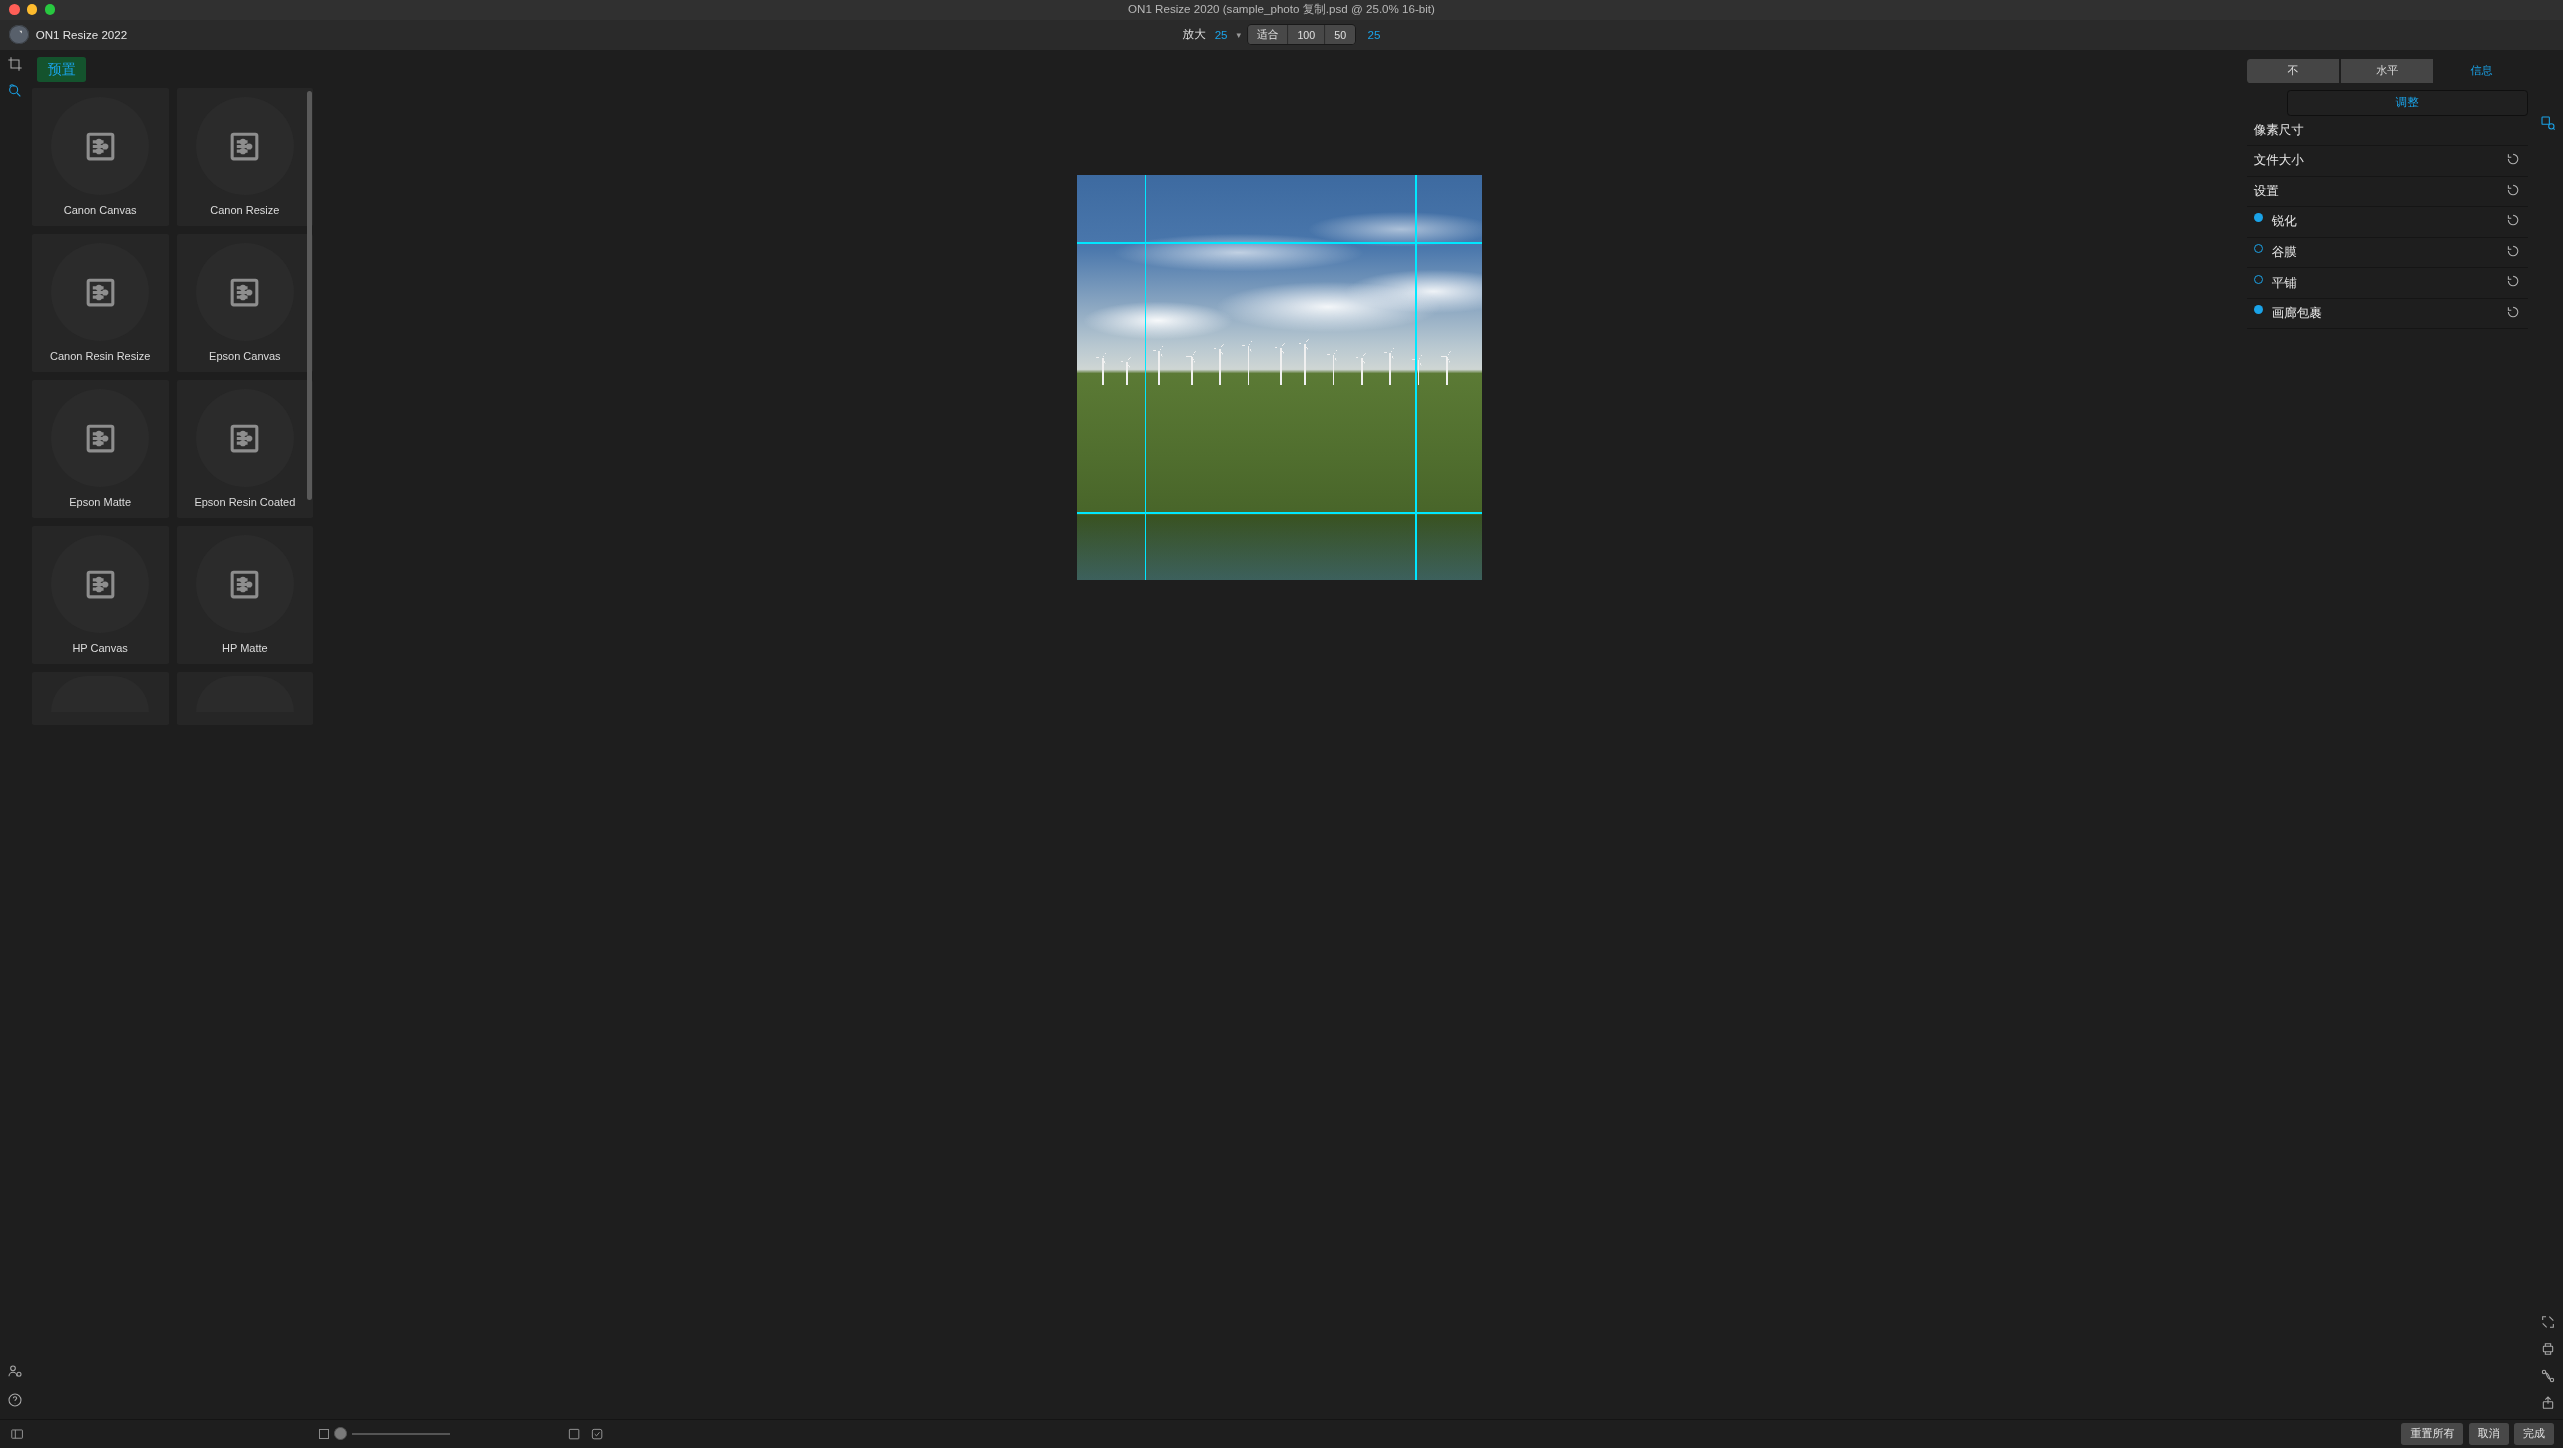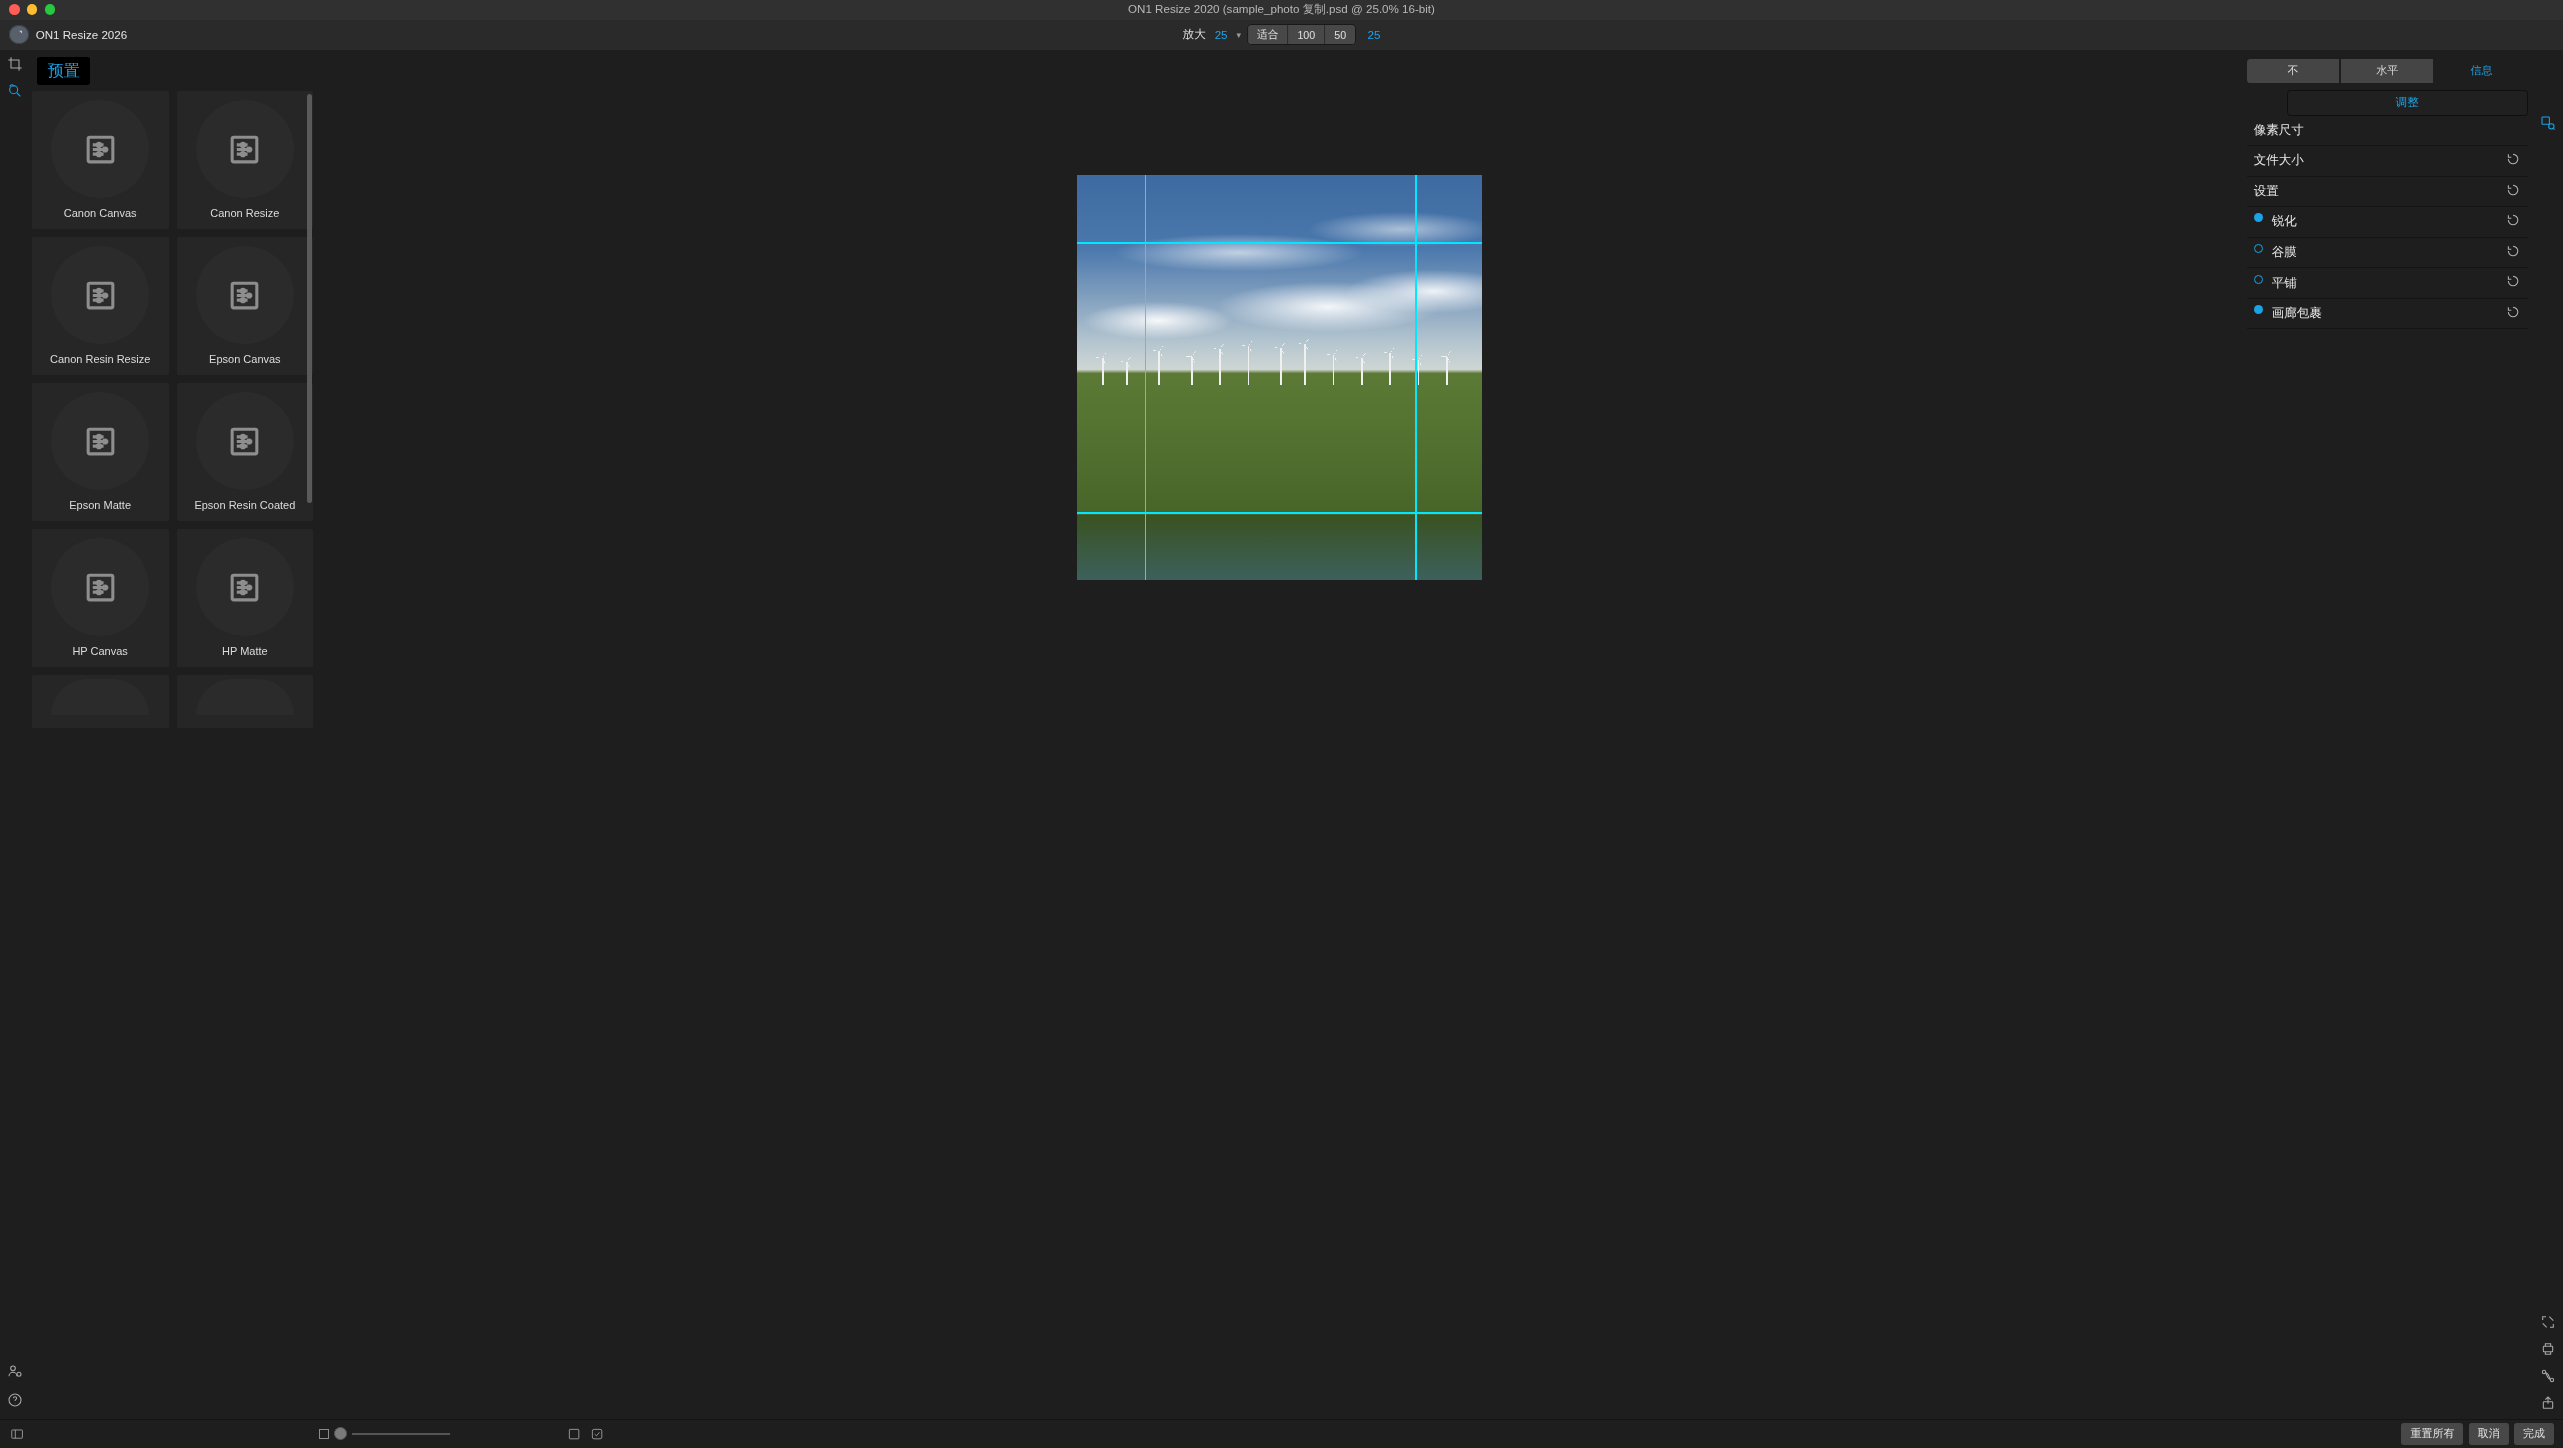--- a/index.html
+++ b/index.html
@@ -88,23 +88,23 @@
   .ticon svg{width:16px;height:16px;stroke:currentColor;fill:none;stroke-width:1.6;}
   .ltools .bottom{margin-top:auto;margin-bottom:10.7px;display:flex;flex-direction:column;gap:10.7px;}
   
   .leftpanel{
     width:285px;background:var(--bg);
     display:flex;flex-direction:column;
     position:relative;
   }
   .tabstrip{padding:7.1px 7.1px 5.3px;}
   .tabbtn{
-    background:#000000;color:var(--accent);
+    background:#14532d;color:var(--accent);
     border:none;padding:3.6px 10.7px;border-radius:2.7px;
-    font-size:16px;cursor:pointer;
+    font-size:14px;cursor:pointer;
   }
   .presets{
     flex:1;overflow:hidden;
     display:grid;grid-template-columns:1fr 1fr;
     gap:8px;padding:0 1.8px;
     align-content:start;
     position:relative;
   }
   .preset{
     height:138px;background:var(--bg2);
@@ -225,21 +225,21 @@
   </div>
   <div class="title">ON1 Resize 2020 (sample_photo 复制.psd @ 25.0% 16-bit)</div>
 </div>
 
 <div class="appbar">
   <div class="appicon">
     <svg viewBox="0 0 24 24">
         <path d="M4 20 L20 4 M14 4 H20 V10"></path>
       </svg>
   </div>
-  <div class="appname">ON1 Resize 2026</div>
+  <div class="appname">ON1 Resize 2022</div>
 
   <div class="zoomgroup">
     <span class="zoomlabel">放大</span>
     <span class="zoomval">25</span>
     <span class="chev">▾</span>
     <div class="seg">
       <button>适合</button>
       <button>100</button>
       <button>50</button>
     </div>

